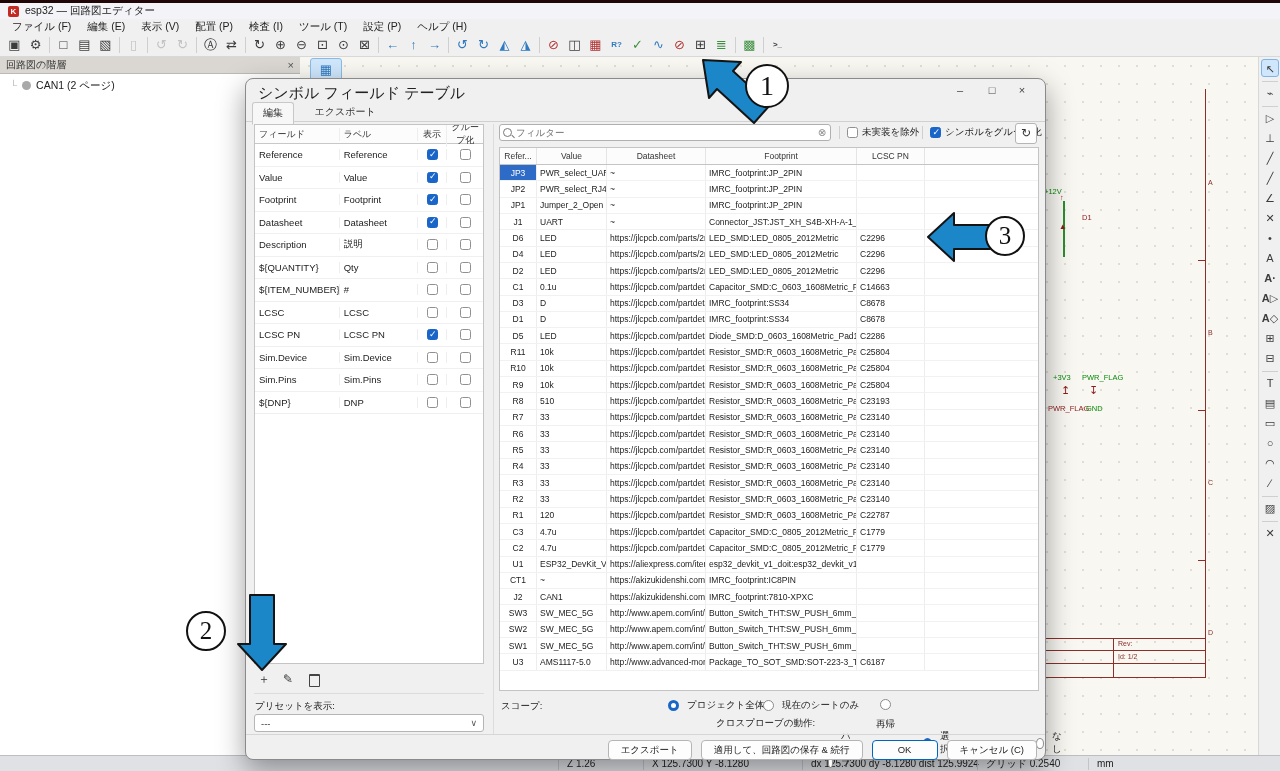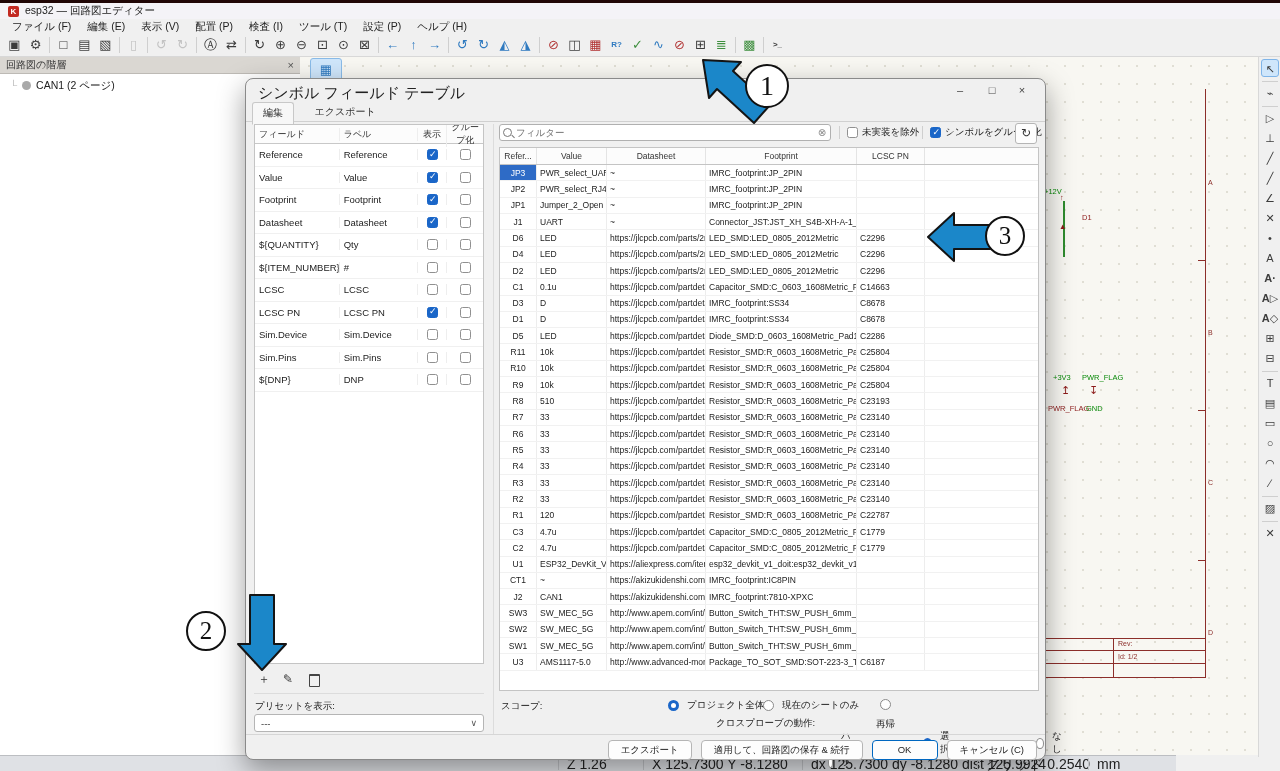--- a/index.html
+++ b/index.html
@@ -34,21 +34,21 @@
   .tb-text{position:absolute;color:#8c2e2a;font-size:7px;white-space:nowrap;}
   .sch-green{position:absolute;color:#0a8a0a;font-size:7.5px;white-space:nowrap;}
   .sch-red{position:absolute;color:#8c1a1a;font-size:7.5px;white-space:nowrap;}
   .wire-v{position:absolute;width:2px;background:#2e8b2e;}
   
   #rtb{position:absolute;left:1258px;top:57px;width:22px;height:698px;background:#f0f0f0;border-left:1px solid #d8d8d8;display:flex;flex-direction:column;align-items:center;padding-top:2px;}
   .rtbi{width:18px;height:18px;font-size:11px;line-height:18px;text-align:center;border-radius:3px;color:#3c3c3c;margin-bottom:2px;}
   .rtbi.sel{background:#cfe6fb;border:1px solid #7fb4e8;box-sizing:border-box;}
   .rtbsep{width:16px;height:1px;background:#cfcfcf;margin:2px 0;}
   
-  #statusbar{position:absolute;left:0;top:755px;width:1176px;height:16px;background:#dfe1e5;border-top:1px solid #bcbec2;display:flex;align-items:center;font-size:14px;color:#222;z-index:5;}
+  #statusbar{position:absolute;left:0;top:755px;width:1280px;height:16px;background:#dfe1e5;border-top:1px solid #bcbec2;display:flex;align-items:center;font-size:10px;color:#222;z-index:5;}
   .seg{border-left:1px solid #c2c4c8;padding-left:8px;height:12px;line-height:12px;white-space:nowrap;}
   
   #dlg{position:absolute;left:245px;top:78px;width:801px;height:682px;background:#f0f0f0;border:1px solid #8a8a8a;border-radius:8px;box-shadow:0 10px 28px rgba(0,0,0,.38);z-index:10;box-sizing:border-box;}
   #dlgtitle{position:absolute;left:12px;top:5px;font-size:15px;color:#222;}
   .winctl{position:absolute;top:2px;width:30px;height:18px;text-align:center;font-size:11px;color:#444;line-height:18px;}
   #dlgtabs{position:absolute;left:0;top:22px;width:100%;height:21px;border-bottom:1px solid #d0d0d0;box-sizing:border-box;}
   .tab{display:inline-block;font-size:10px;padding:3px 10px 4px;margin-left:6px;color:#333;}
   .tab.active{background:#f7f7f7;border:1px solid #c8c8c8;border-bottom:1px solid #f7f7f7;border-radius:3px 3px 0 0;position:relative;top:1px;}
   
   #fields{position:absolute;left:8px;top:45px;width:230px;height:540px;background:#fff;border:1px solid #c4c4c4;box-sizing:border-box;overflow:hidden;}
@@ -315,20 +315,30 @@
             <span class="fc0">Datasheet</span>
             <span class="fc1">Datasheet</span>
             <span class="fc2">
               <span class="cb on"></span>
             </span>
             <span class="fc3">
               <span class="cb"></span>
             </span>
           </div>
           <div class="frow">
+            <span class="fc0">Description</span>
+            <span class="fc1">説明</span>
+            <span class="fc2">
+              <span class="cb"></span>
+            </span>
+            <span class="fc3">
+              <span class="cb"></span>
+            </span>
+          </div>
+          <div class="frow">
             <span class="fc0">${QUANTITY}</span>
             <span class="fc1">Qty</span>
             <span class="fc2">
               <span class="cb"></span>
             </span>
             <span class="fc3">
               <span class="cb"></span>
             </span>
           </div>
           <div class="frow">

